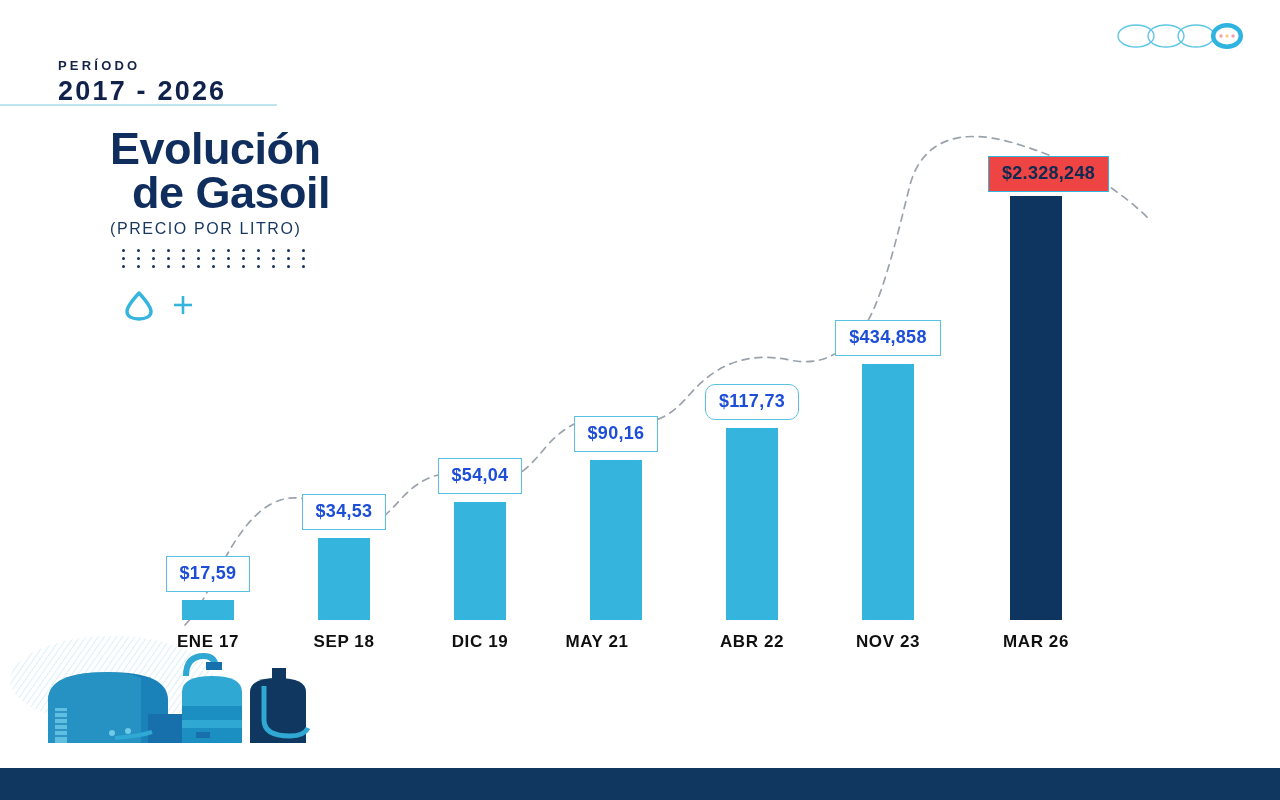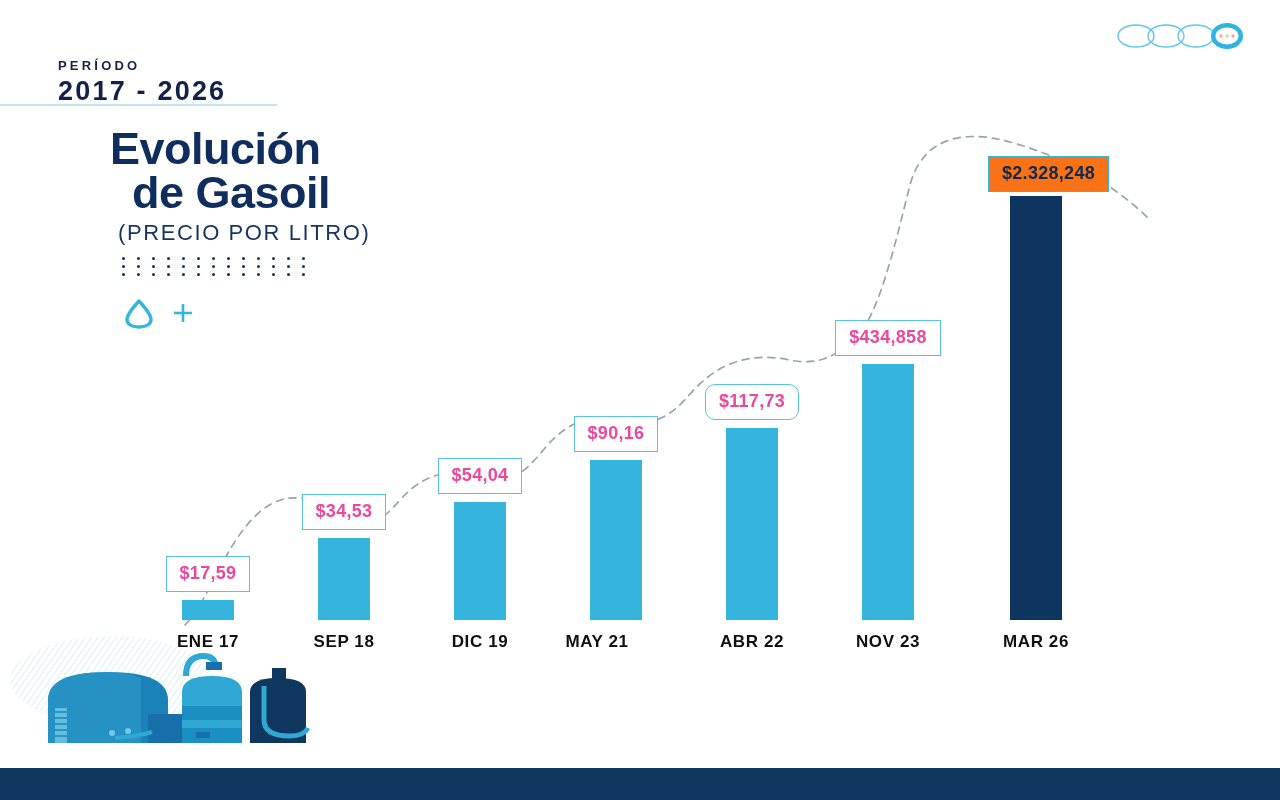--- a/index.html
+++ b/index.html
@@ -27,22 +27,22 @@
   }
 
   
   #title-block { position:absolute; left:110px; top:127px; }
   .title-line {
     font-size:45px; font-weight:800; color:#0f2e5e;
     line-height:0.97; letter-spacing:-0.5px;
   }
   #title-line-2 { padding-left:22px; }
   #title-sub {
-    font-size:22px; font-weight:500; letter-spacing:1.6px;
-    color:#16365f; margin-top:6px;margin-left:8px;
+    font-size:16px; font-weight:500; letter-spacing:1.6px;
+    color:#16365f; margin-top:6px;
   }
 
   
   #dot-grid {
     margin-top:11px; margin-left:12px;
     display:grid;
     grid-template-columns:repeat(13, 15px);
     grid-template-rows:repeat(3, 8px);
   }
   #dot-grid i {
@@ -74,29 +74,29 @@
     justify-content:flex-end; height:100%;
   }
   .bar {
     width:52px; background:#35b5de;
   }
   .bar.accent-dark { width:52px; background:#0d355f; }
   .value-box {
     position:absolute;
     border:1.4px solid #59c2e4;
     background:#ffffff;
-    color:#ec4899;
+    color:#1d4ed8;
     font-weight:800;
     font-size:18px;
     letter-spacing:0.3px;
     padding:6px 13px 7px 13px;
     white-space:nowrap;
   }
   .value-box.filled {
-    background:#f97316;
+    background:#ef4444;
     border-color:#35b5de;
     color:#0d2a52;
     margin-left:25px;
   }
   .cat-label {
     position:absolute;
     top:522px;
     font-size:17px; font-weight:800; letter-spacing:0.6px;
     color:#101010; white-space:nowrap;
     text-align:center;

